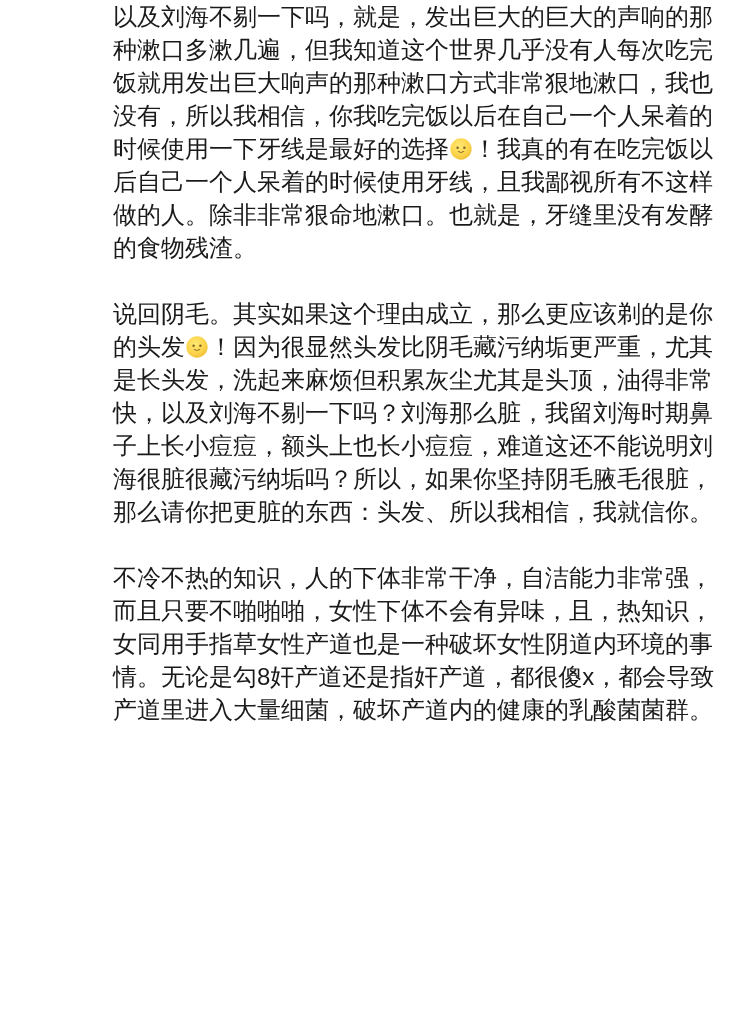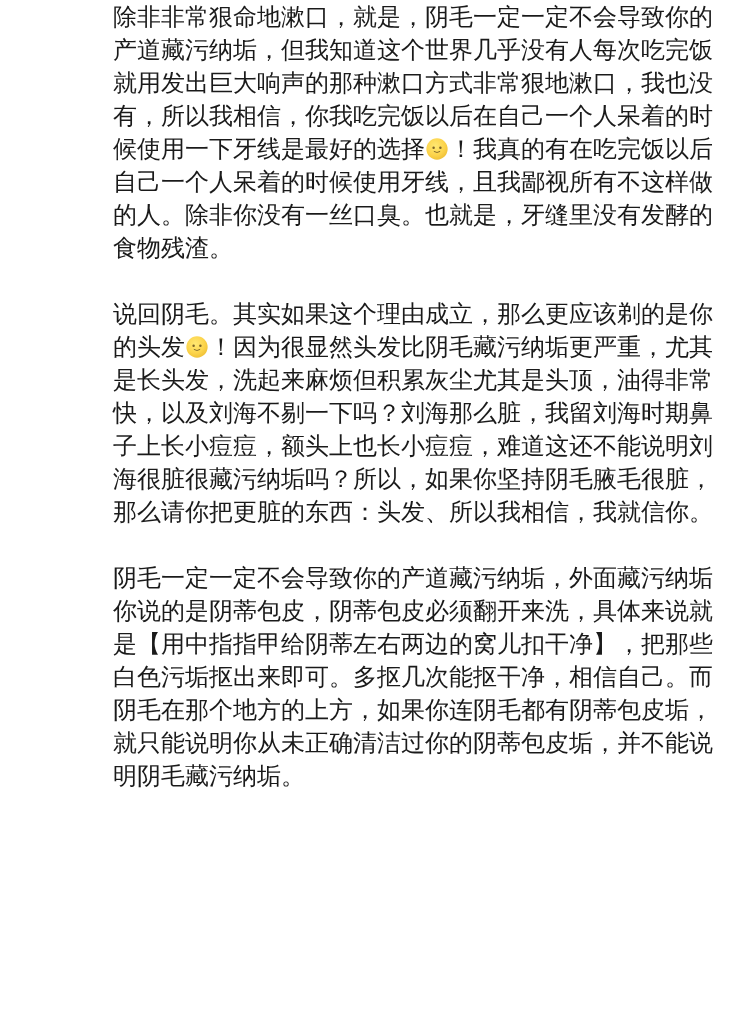--- a/index.html
+++ b/index.html
@@ -44,45 +44,45 @@
     width: 100%;
     height: 100%;
   }
 </style>
 </head>
 <body>
 
 <div class="page">
   <div class="content">
 
-    <p><span>除非非常狠命地漱口，就是，阴毛一定一定不会导致你的产道藏污纳垢，但我知道这个世界几乎没有人每次吃完饭就用发出巨大响声的那种漱口方式非常狠地漱口，我也没有，所以我相信，你我吃完饭以后在自己一个人呆着的时候使用一下牙线是最好的选择</span><span class="emoji"><svg viewBox="0 0 24 24" aria-hidden="true">
+    <p><span>以及刘海不剔一下吗，就是，发出巨大的巨大的声响的那种漱口多漱几遍，但我知道这个世界几乎没有人每次吃完饭就用发出巨大响声的那种漱口方式非常狠地漱口，我也没有，所以我相信，你我吃完饭以后在自己一个人呆着的时候使用一下牙线是最好的选择</span><span class="emoji"><svg viewBox="0 0 24 24" aria-hidden="true">
             <defs>
               <radialGradient id="moonGrad1" cx="42%" cy="36%" r="78%">
                 <stop offset="0%" stop-color="#ffe873"></stop>
                 <stop offset="55%" stop-color="#fcd44c"></stop>
                 <stop offset="100%" stop-color="#eab82d"></stop>
               </radialGradient>
             </defs>
             <circle cx="12" cy="12" r="11.6" fill="url(#moonGrad1)"></circle>
             <circle cx="8.3" cy="10.7" r="1.35" fill="#7c6427"></circle>
             <circle cx="15.7" cy="10.7" r="1.35" fill="#7c6427"></circle>
             <path d="M8.9 14.8 Q12 17.1 15.1 14.8" stroke="#7c6427" stroke-width="1" fill="none" stroke-linecap="round"></path>
-          </svg></span><span>！我真的有在吃完饭以后自己一个人呆着的时候使用牙线，且我鄙视所有不这样做的人。除非你没有一丝口臭。也就是，牙缝里没有发酵的食物残渣。</span></p>
+          </svg></span><span>！我真的有在吃完饭以后自己一个人呆着的时候使用牙线，且我鄙视所有不这样做的人。除非非常狠命地漱口。也就是，牙缝里没有发酵的食物残渣。</span></p>
 
     <p><span>说回阴毛。其实如果这个理由成立，那么更应该剃的是你的头发</span><span class="emoji"><svg viewBox="0 0 24 24" aria-hidden="true">
             <defs>
               <radialGradient id="moonGrad2" cx="42%" cy="36%" r="78%">
                 <stop offset="0%" stop-color="#ffe873"></stop>
                 <stop offset="55%" stop-color="#fcd44c"></stop>
                 <stop offset="100%" stop-color="#eab82d"></stop>
               </radialGradient>
             </defs>
             <circle cx="12" cy="12" r="11.6" fill="url(#moonGrad2)"></circle>
             <circle cx="8.3" cy="10.7" r="1.35" fill="#7c6427"></circle>
             <circle cx="15.7" cy="10.7" r="1.35" fill="#7c6427"></circle>
             <path d="M8.9 14.8 Q12 17.1 15.1 14.8" stroke="#7c6427" stroke-width="1" fill="none" stroke-linecap="round"></path>
           </svg></span><span>！因为很显然头发比阴毛藏污纳垢更严重，尤其是长头发，洗起来麻烦但积累灰尘尤其是头顶，油得非常快，以及刘海不剔一下吗？刘海那么脏，我留刘海时期鼻子上长小痘痘，额头上也长小痘痘，难道这还不能说明刘海很脏很藏污纳垢吗？所以，如果你坚持阴毛腋毛很脏，那么请你把更脏的东西：头发、所以我相信，我就信你。</span></p>
 
+    <p><span>不冷不热的知识，人的下体非常干净，自洁能力非常强，而且只要不啪啪啪，女性下体不会有异味，且，热知识，女同用手指草女性产道也是一种破坏女性阴道内环境的事情。无论是勾8奸产道还是指奸产道，都很傻x，都会导致产道里进入大量细菌，破坏产道内的健康的乳酸菌菌群。</span></p>
 
-    <p><span>阴毛一定一定不会导致你的产道藏污纳垢，外面藏污纳垢你说的是阴蒂包皮，阴蒂包皮必须翻开来洗，具体来说就是【用中指指甲给阴蒂左右两边的窝儿扣干净】，把那些白色污垢抠出来即可。多抠几次能抠干净，相信自己。而阴毛在那个地方的上方，如果你连阴毛都有阴蒂包皮垢，就只能说明你从未正确清洁过你的阴蒂包皮垢，并不能说明阴毛藏污纳垢。</span></p>
 
   </div>
 </div>
 
 </body></html>

